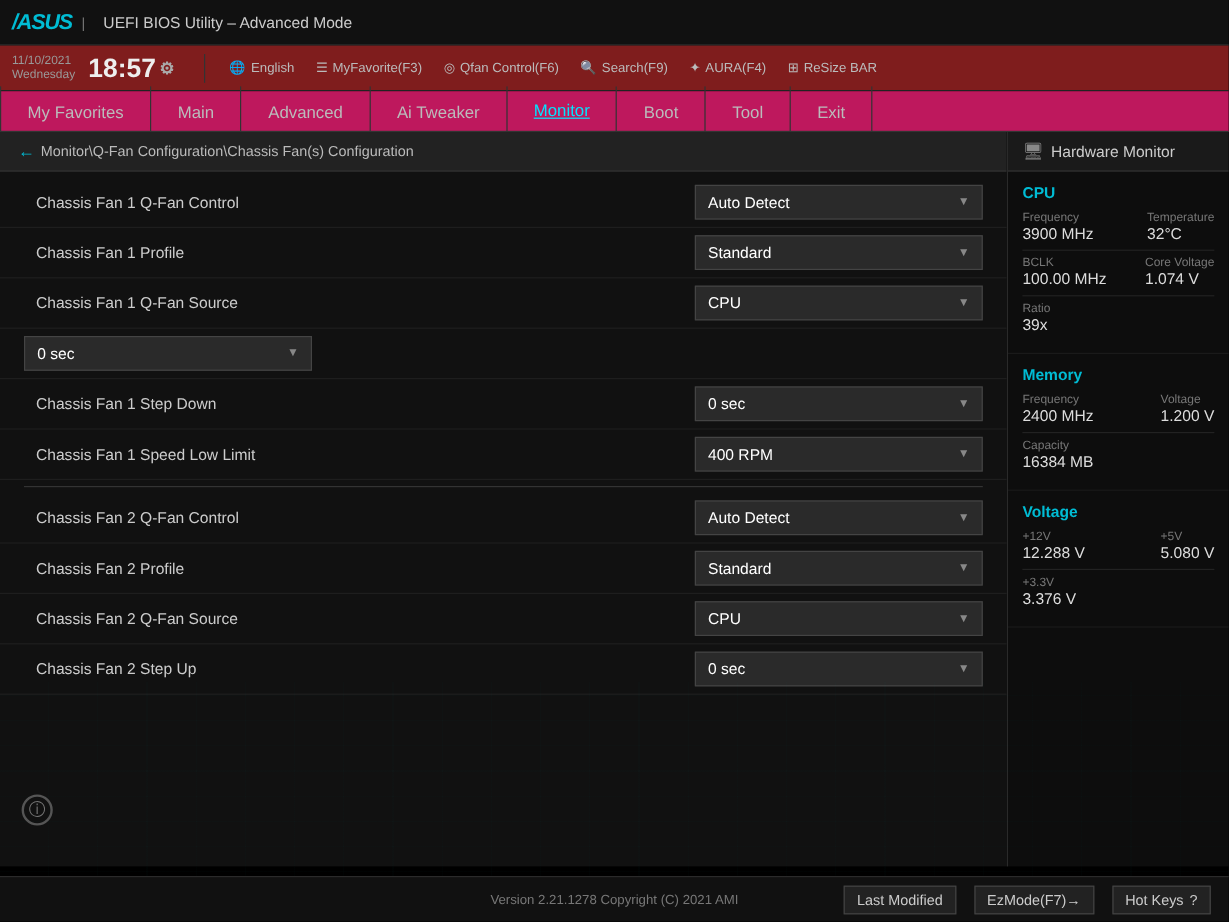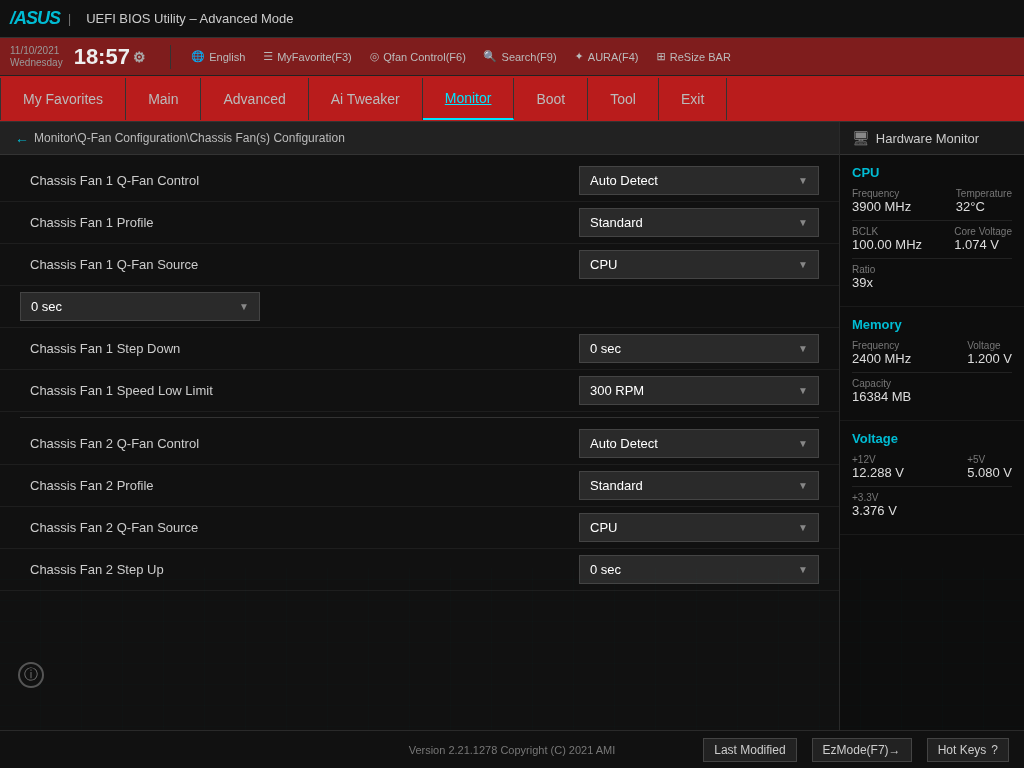--- a/index.html
+++ b/index.html
@@ -97,24 +97,24 @@
     }
     .subheader-icon-item {
       display: flex;
       align-items: center;
       gap: 4px;
       cursor: pointer;
     }
 
     
     .navbar {
-      background: #b91c1c;
-      display: flex;
-      align-items: center;
-      height: 46px;
+      background: #be185d;
+      display: flex;
+      align-items: center;
+      height: 34px;
       padding: 0 0;
       border-bottom: 1px solid #333;
     }
     .nav-item {
       padding: 0 22px;
       height: 42px;
       display: flex;
       align-items: center;
       font-size: 14px;
       color: #bbb;
@@ -423,21 +423,21 @@
             <span>0 sec</span>
             <span class="dropdown-arrow">▼</span>
           </div>
         </div>
       </div>
 
       <div class="setting-row">
         <span class="setting-label">Chassis Fan 1 Speed Low Limit</span>
         <div class="setting-value">
           <div class="dropdown">
-            <span>300 RPM</span>
+            <span>400 RPM</span>
             <span class="dropdown-arrow">▼</span>
           </div>
         </div>
       </div>
 
       <div class="section-divider"></div>
 
       <div class="setting-row">
         <span class="setting-label">Chassis Fan 2 Q-Fan Control</span>
         <div class="setting-value">

